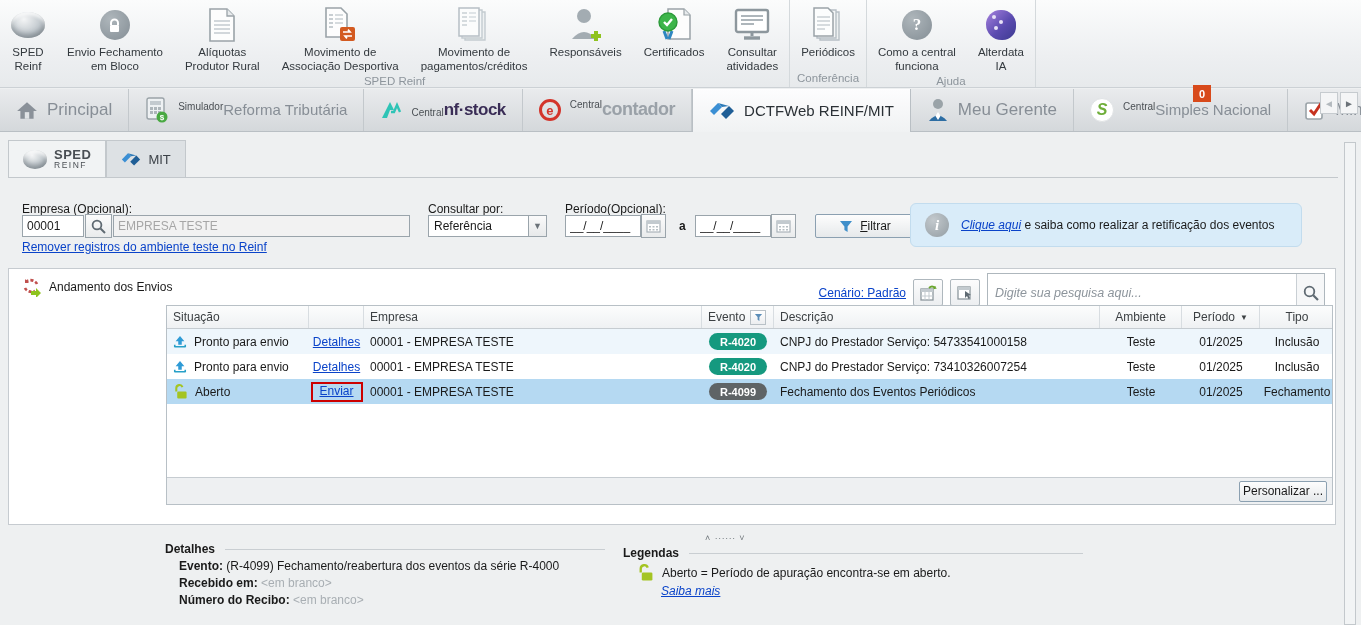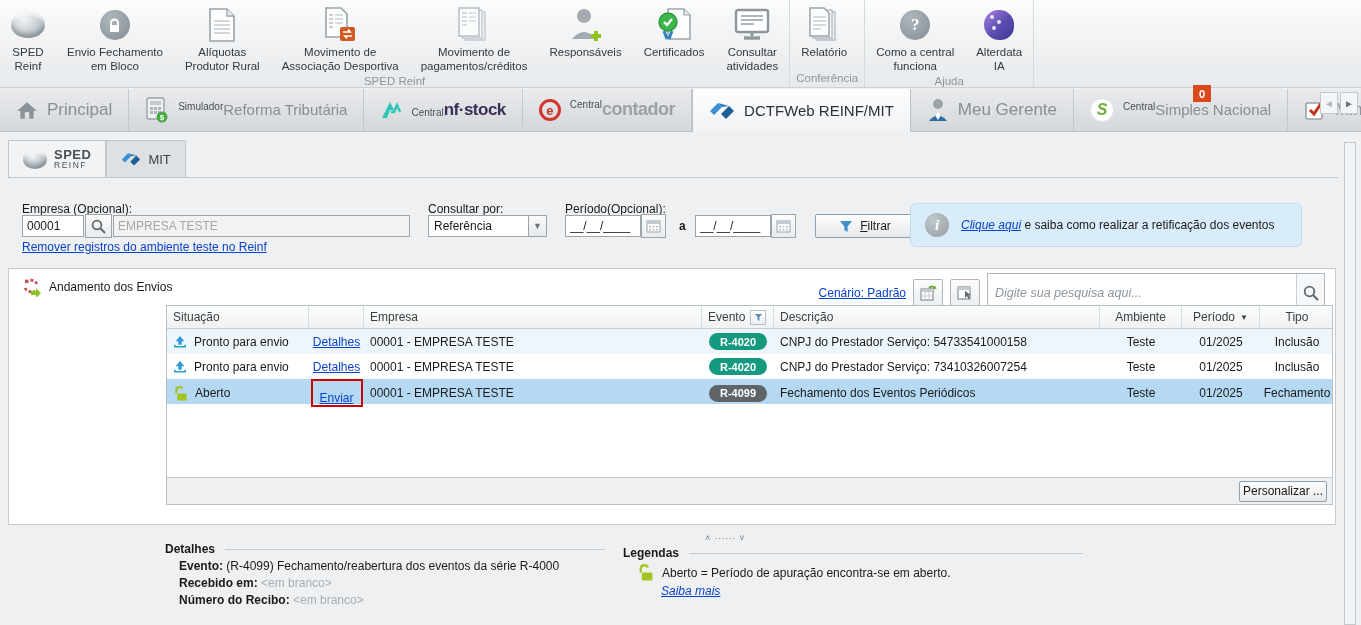--- a/index.html
+++ b/index.html
@@ -106,21 +106,21 @@
   .gbody .grow { height:25px; }
   .gbody .gc { display:flex; align-items:center; padding:0 6px; }
   .row-a { background:#eef6fc; }
   .row-b { background:#fff; }
   .row-sel { background:#b5d9f2; }
   .badge { width:58px; height:17px; border-radius:9px; color:#fff; font-weight:bold; font-size:11px;
            display:flex; align-items:center; justify-content:center; }
   .badge.teal { background:#15997f; }
   .badge.gray { background:#5f6466; }
   .sitcell { gap:7px; }
-  .redbox { border:2px solid #cc0000; padding:0 7px; height:28px; display:flex; align-items:flex-end; }
+  .redbox { border:2px solid #cc0000; padding:0 7px; height:20px; display:flex; align-items:flex-start; }
   .fbtnh { width:16px; height:15px; border:1px solid #b9c1c7; background:linear-gradient(#fff,#eceef0);
            display:flex; align-items:center; justify-content:center; cursor:pointer; }
   .gfooter { position:absolute; left:0; bottom:0; width:100%; height:27px; background:#eef0f2; border-top:1px solid #c6ccd1;
              display:flex; align-items:center; justify-content:flex-end; padding:0 5px; }
   .gfooter .btn { width:88px; height:21px; }
 
   
   .splitter { position:absolute; left:705px; top:401px; color:#70777c; font-size:9px; letter-spacing:1px; cursor:row-resize; }
   .dsec-title { font-weight:bold; color:#1a1a1a; }
   .hline { border-top:1px solid #c9ced2; flex:1; margin-left:10px; }
@@ -241,21 +241,21 @@
       <div class="ritems">
         <div class="ritem">
           <div class="ricon">
             <svg width="32" height="36" viewBox="0 0 32 36">
                 <path d="M8 5 H27 V33 H8 Z" fill="#eef1f2" stroke="#b7bfc5" stroke-width="1.4"></path>
                 <path d="M5 3 H24 V31 H5 Z" fill="#f4f6f7" stroke="#b7bfc5" stroke-width="1.4"></path>
                 <path d="M2 1 H16 L21 6 V29 H2 Z" fill="#fcfdfd" stroke="#9aa3a8" stroke-width="1.5"></path>
                 <path d="M5 10 H18 M5 14 H18 M5 18 H18 M5 22 H13" stroke="#c9d0d4" stroke-width="1.4"></path>
               </svg>
           </div>
-          <div class="rlbl">Relatório</div>
+          <div class="rlbl">Periódicos</div>
         </div>
       </div>
       <div class="rglabel">Conferência</div>
     </div>
 
     <div class="rgroup">
       <div class="ritems">
         <div class="ritem">
           <div class="ricon">
               <div class="graycircle">?</div>

